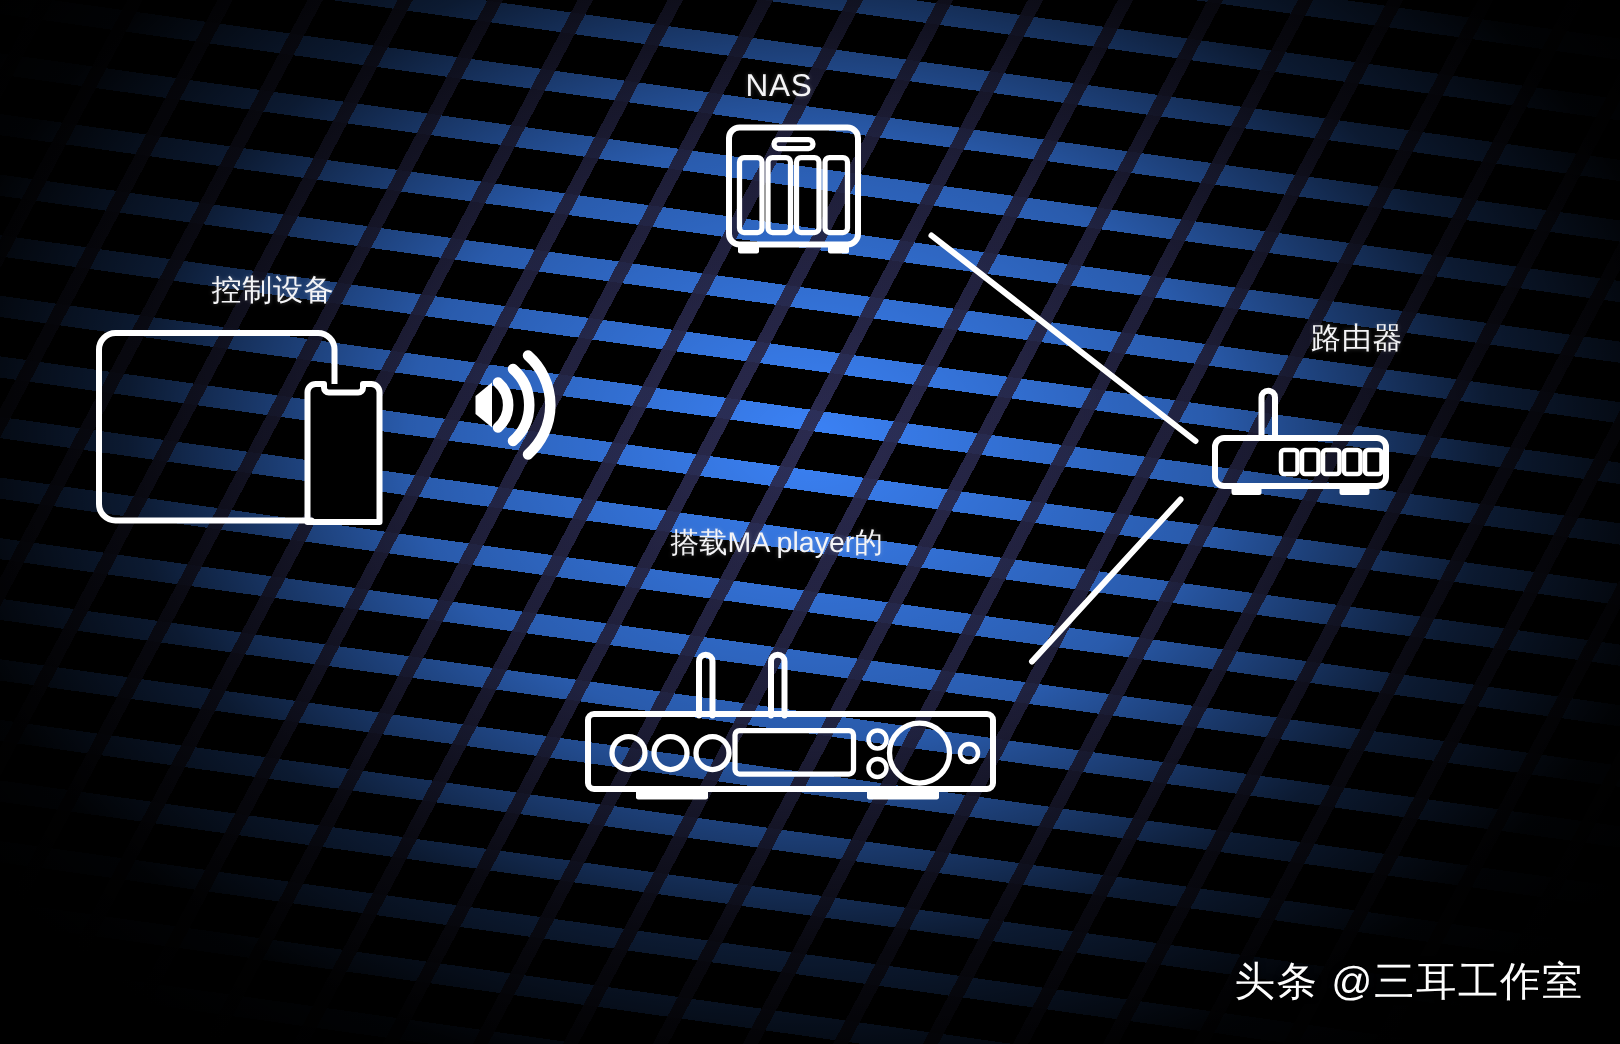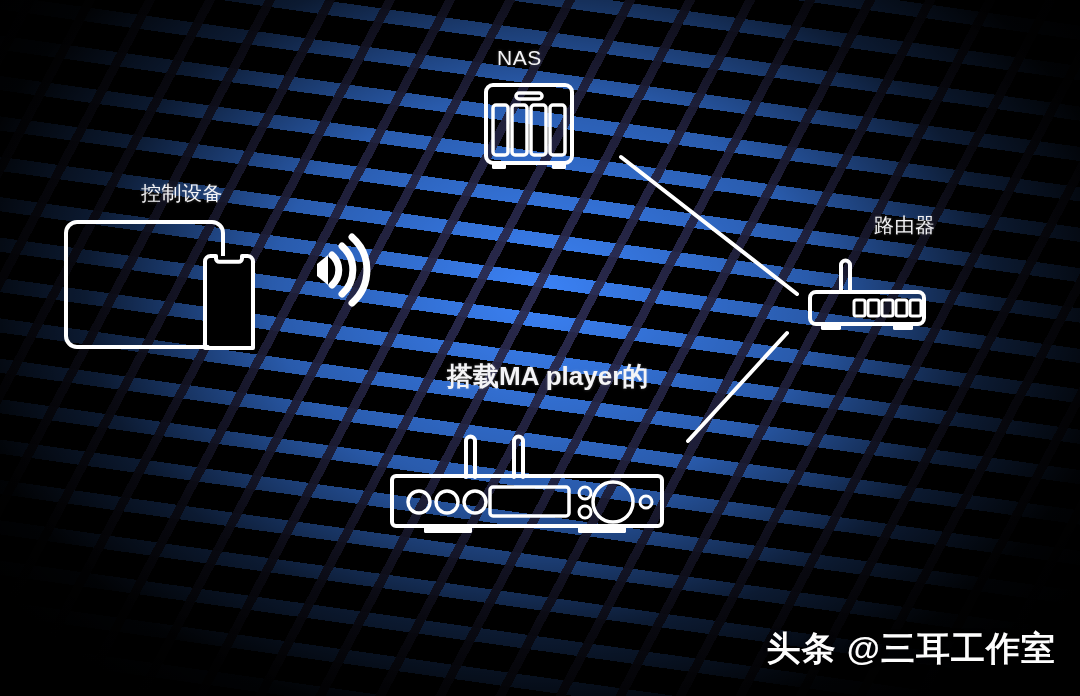--- a/index.html
+++ b/index.html
@@ -75,38 +75,38 @@
     margin-left: 40px;
   }
   #label-router {
     left: 838px; top: 212px;
     font-size: 20px;
     font-weight: 500;
     margin-left: 36px;
   }
   #label-server {
     position: absolute;
-    left: 447px; top: 361px;
-    font-size: 26px;
-    font-weight: 700;
+    left: 447px; top: 348px;
+    font-size: 19px;
+    font-weight: 400;
     line-height: 30px;
     color: #f4f4f6;
     white-space: nowrap;
     text-shadow: 0 0 3px rgba(255,255,255,0.25);
   }
   #label-server .ln { display: block; }
   #label-server .ln2 { padding-left: 2px; }
 
   
   #watermark {
     position: absolute;
     right: 24px;
     bottom: 24px;
-    font-size: 34px;
-    font-weight: 700;
+    font-size: 27px;
+    font-weight: 400;
     color: #fdfdfd;
     letter-spacing: 1px;
     white-space: nowrap;
     text-shadow: 0 0 4px rgba(0,0,0,0.9);
   }
 
   svg.art { position: absolute; inset: 0; width: 1080px; height: 696px; }
   .stroke {
     fill: none;
     stroke: #ffffff;

